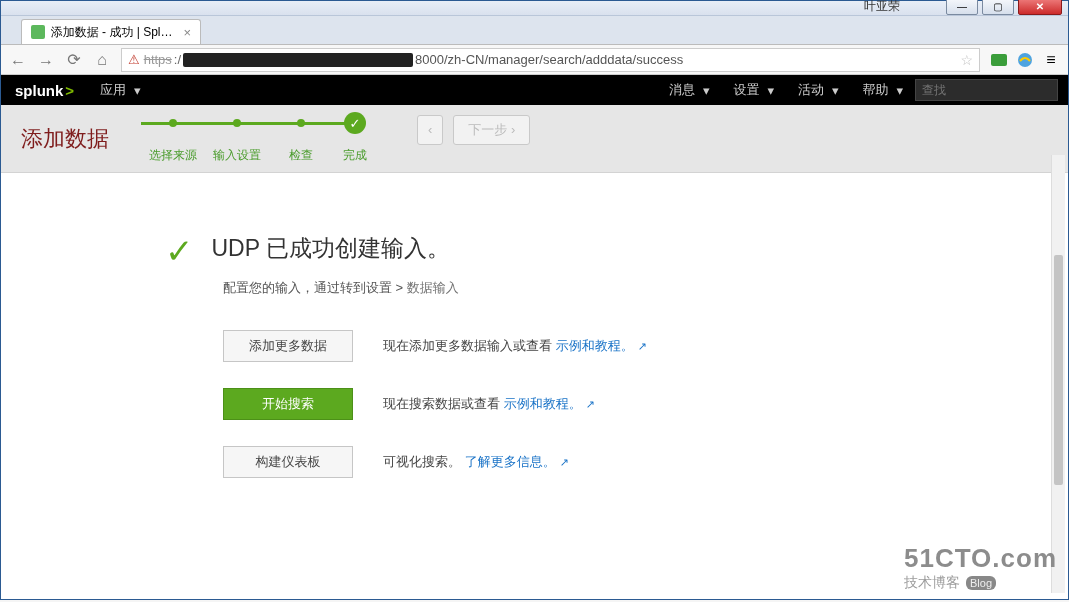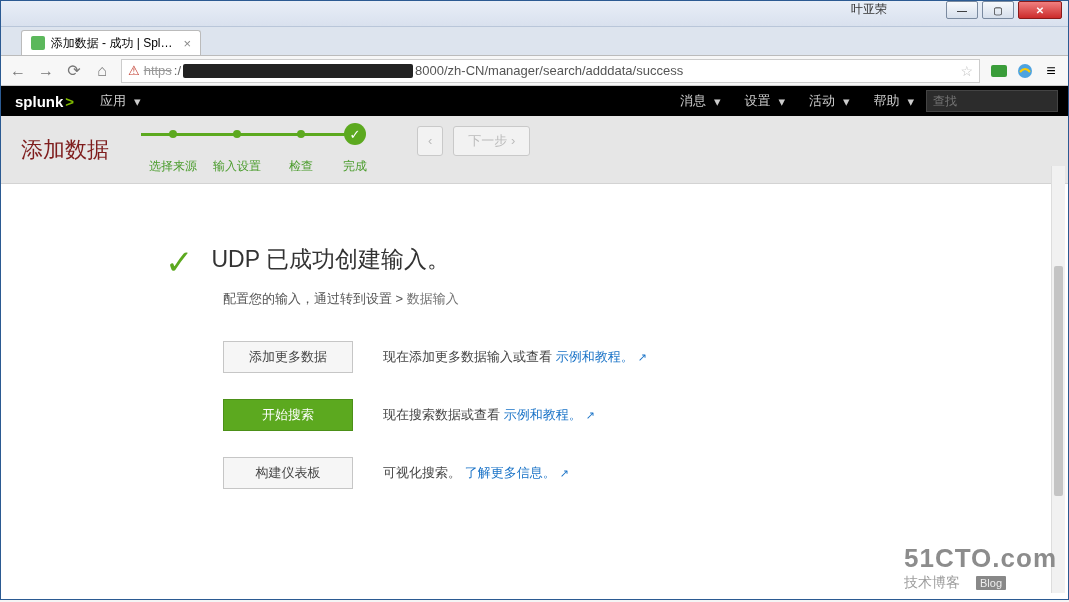--- a/index.html
+++ b/index.html
@@ -1,19 +1,19 @@
 <!DOCTYPE html>
 <html><head>
   <meta charset="utf-8">
   <style>
     * { margin: 0; padding: 0; box-sizing: border-box; font-family: "Microsoft YaHei", "SimSun", Arial, sans-serif; }
     body { background: #f5f5f5; width: 1069px; height: 602px; overflow: hidden; position: relative; }
 
     
-    .win-titlebar { height: 26px; background: linear-gradient(#e8eef7,#d9e1ee); border-bottom:1px solid #b9c6d9; display:flex; align-items:flex-start; justify-content:flex-end; padding-right:6px; gap:4px; font-size:12px; }
+    .win-titlebar { height: 15px; background: linear-gradient(#e8eef7,#d9e1ee); border-bottom:1px solid #b9c6d9; display:flex; align-items:flex-end; justify-content:flex-end; padding-right:6px; gap:4px; font-size:12px;padding-left:13px; }
     .win-titlebar .author { margin-right: auto; padding-left: 850px; font-size:12px; color:#333; }
     .win-btn { width:32px; height:18px; border:1px solid #7a8aa0; background:linear-gradient(#f7f9fc,#d6dfec); border-radius:2px; display:flex; align-items:center; justify-content:center; font-size:10px; }
     .win-btn.close { background:linear-gradient(#f08080,#cc2b2b); border-color:#8a1a1a; color:#fff; width:44px; }
     .win-btn.close span{ font-weight:bold; }
 
     
     .tab-strip { height:29px; background:#dde4ee; display:flex; align-items:flex-end; padding-left:20px; border-bottom:1px solid #bbb; }
     .tab { height:25px; background:#fff; border:1px solid #bbb; border-bottom:none; border-radius:3px 3px 0 0; display:flex; align-items:center; padding:0 9px; font-size:12px; gap:6px; max-width:180px; }
     .tab .favicon { width:14px; height:14px; background:#5cb85c; border-radius:2px; }
     .tab .tab-close { color:#888; cursor:pointer; font-size:13px; }
@@ -28,21 +28,21 @@
     .omnibox .star { margin-left:auto; color:#bfbfbf; font-size:14px; }
     .toolbar-icons { display:flex; gap:8px; align-items:center; }
     .tb-icon { width:18px; height:18px; display:flex; align-items:center; justify-content:center; }
 
     
     .splunk-header { height:30px; background:#000000; color:#ccc; display:flex; align-items:center; font-size:13px; }
     .splunk-logo { color:#fff; font-weight:bold; font-size:15px; padding:0 14px; letter-spacing:0px; }
     .splunk-logo .gt { color:#7fba00; margin-left:2px; }
     .splunk-menu { padding:0 12px; display:flex; align-items:center; gap:8px; color:#ccc; }
     .splunk-spacer { flex:1; }
-    .splunk-search { width:132px; height:22px; background:#2c2c2c; border:1px solid #444; color:#999; font-size:12px; padding:0 6px; margin-right:10px; }
+    .splunk-search { width:143px; height:22px; background:#2c2c2c; border:1px solid #444; color:#999; font-size:12px; padding:0 6px; margin-right:10px; }
 
     
     .wizard-strip { height:68px; background:#e6e6e6; border-bottom:1px solid #d3d3d3; display:flex; align-items:center; padding:0 20px; }
     .wizard-title { font-size:22px; color:#7f1d1d; margin-right:32px; }
     .wizard-steps { display:flex; align-items:flex-start; position:relative; padding-top:6px; }
     .wizard-line { position:absolute; top:9px; left:0; height:3px; background:#5ca91f; width:218px; }
     .step { width:64px; text-align:center; font-size:12px; color:#4a9c2c; position:relative; }
     .step.last { width:44px; }
     .step-dot { width:8px; height:8px; border-radius:50%; background:#5ca91f; margin:0 auto 20px; position:relative; z-index:2; }
     .step.done .step-dot { width:22px; height:22px; background:#5ca91f; display:flex; align-items:center; justify-content:center; color:#fff; font-size:13px; margin-top:-7px; margin-bottom:13px; }
@@ -65,22 +65,22 @@
     .action-desc a { color:#1a73c7; text-decoration:none; }
     .ext-icon { color:#1a73c7; font-size:11px; margin-left:4px; }
 
     
     .scrollbar { position:absolute; right:3px; top:80px; width:14px; bottom:6px; background:#f1f1f1; border-left:1px solid #ddd; }
     .sb-thumb { position:absolute; top:100px; left:2px; right:2px; height:230px; background:#c4c4c4; border-radius:2px; }
 
     
     .watermark { position:absolute; right:12px; bottom:10px; text-align:left; color:#888; font-family:Arial; }
     .watermark .line1 { font-size:26px; font-weight:bold; color:#8c8c8c; letter-spacing:1px; }
-    .watermark .line2 { font-size:14px; color:#9c9c9c; display:flex; align-items:center; gap:16px; }
-    .watermark .blog { font-size:11px; background:#888; color:#eee; padding:1px 4px; border-radius:1px; }
+    .watermark .line2 { font-size:14px; color:#9c9c9c; display:flex; align-items:center; gap:6px; }
+    .watermark .blog { font-size:11px; background:#888; color:#eee; padding:1px 4px; border-radius:6px; }
 
     
     .window-frame { border:1px solid #2b5a92; height:600px; display:flex; flex-direction:column; background:#fff; position:relative; }
     .content-area { flex:1; overflow:hidden; position:relative; }
   </style>
 </head>
 <body>
 
 <div class="window-frame">
 

